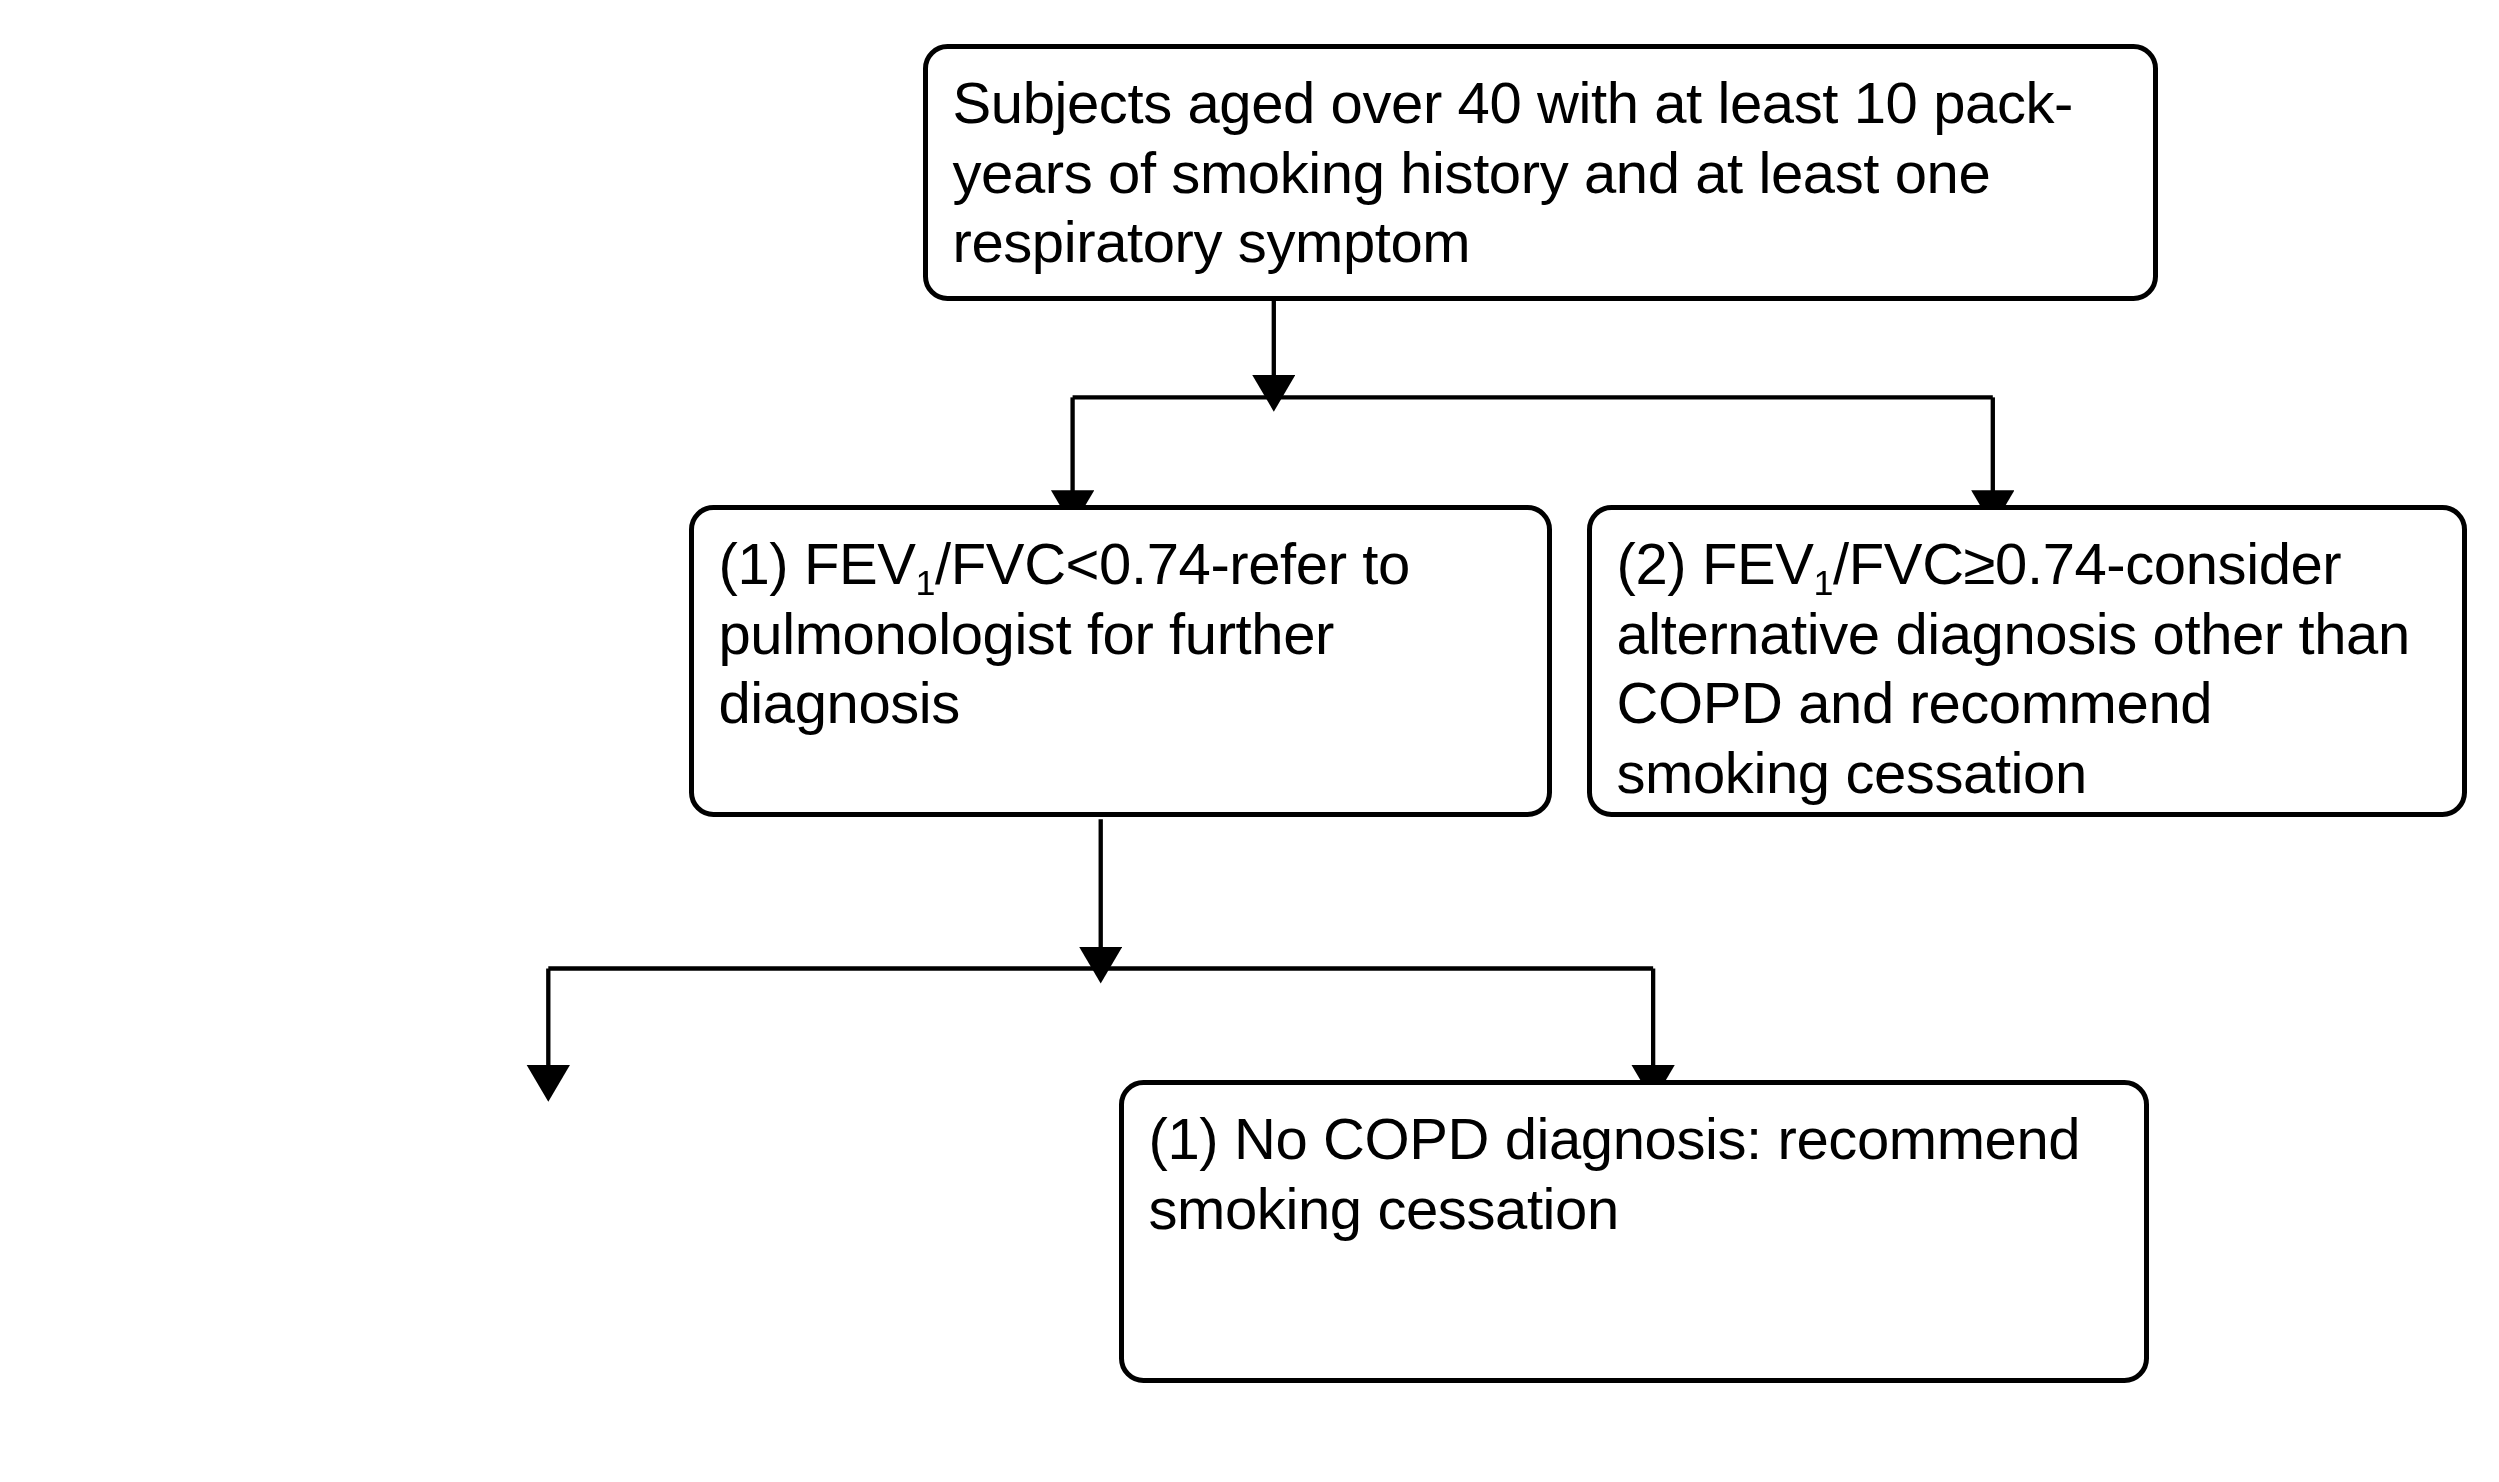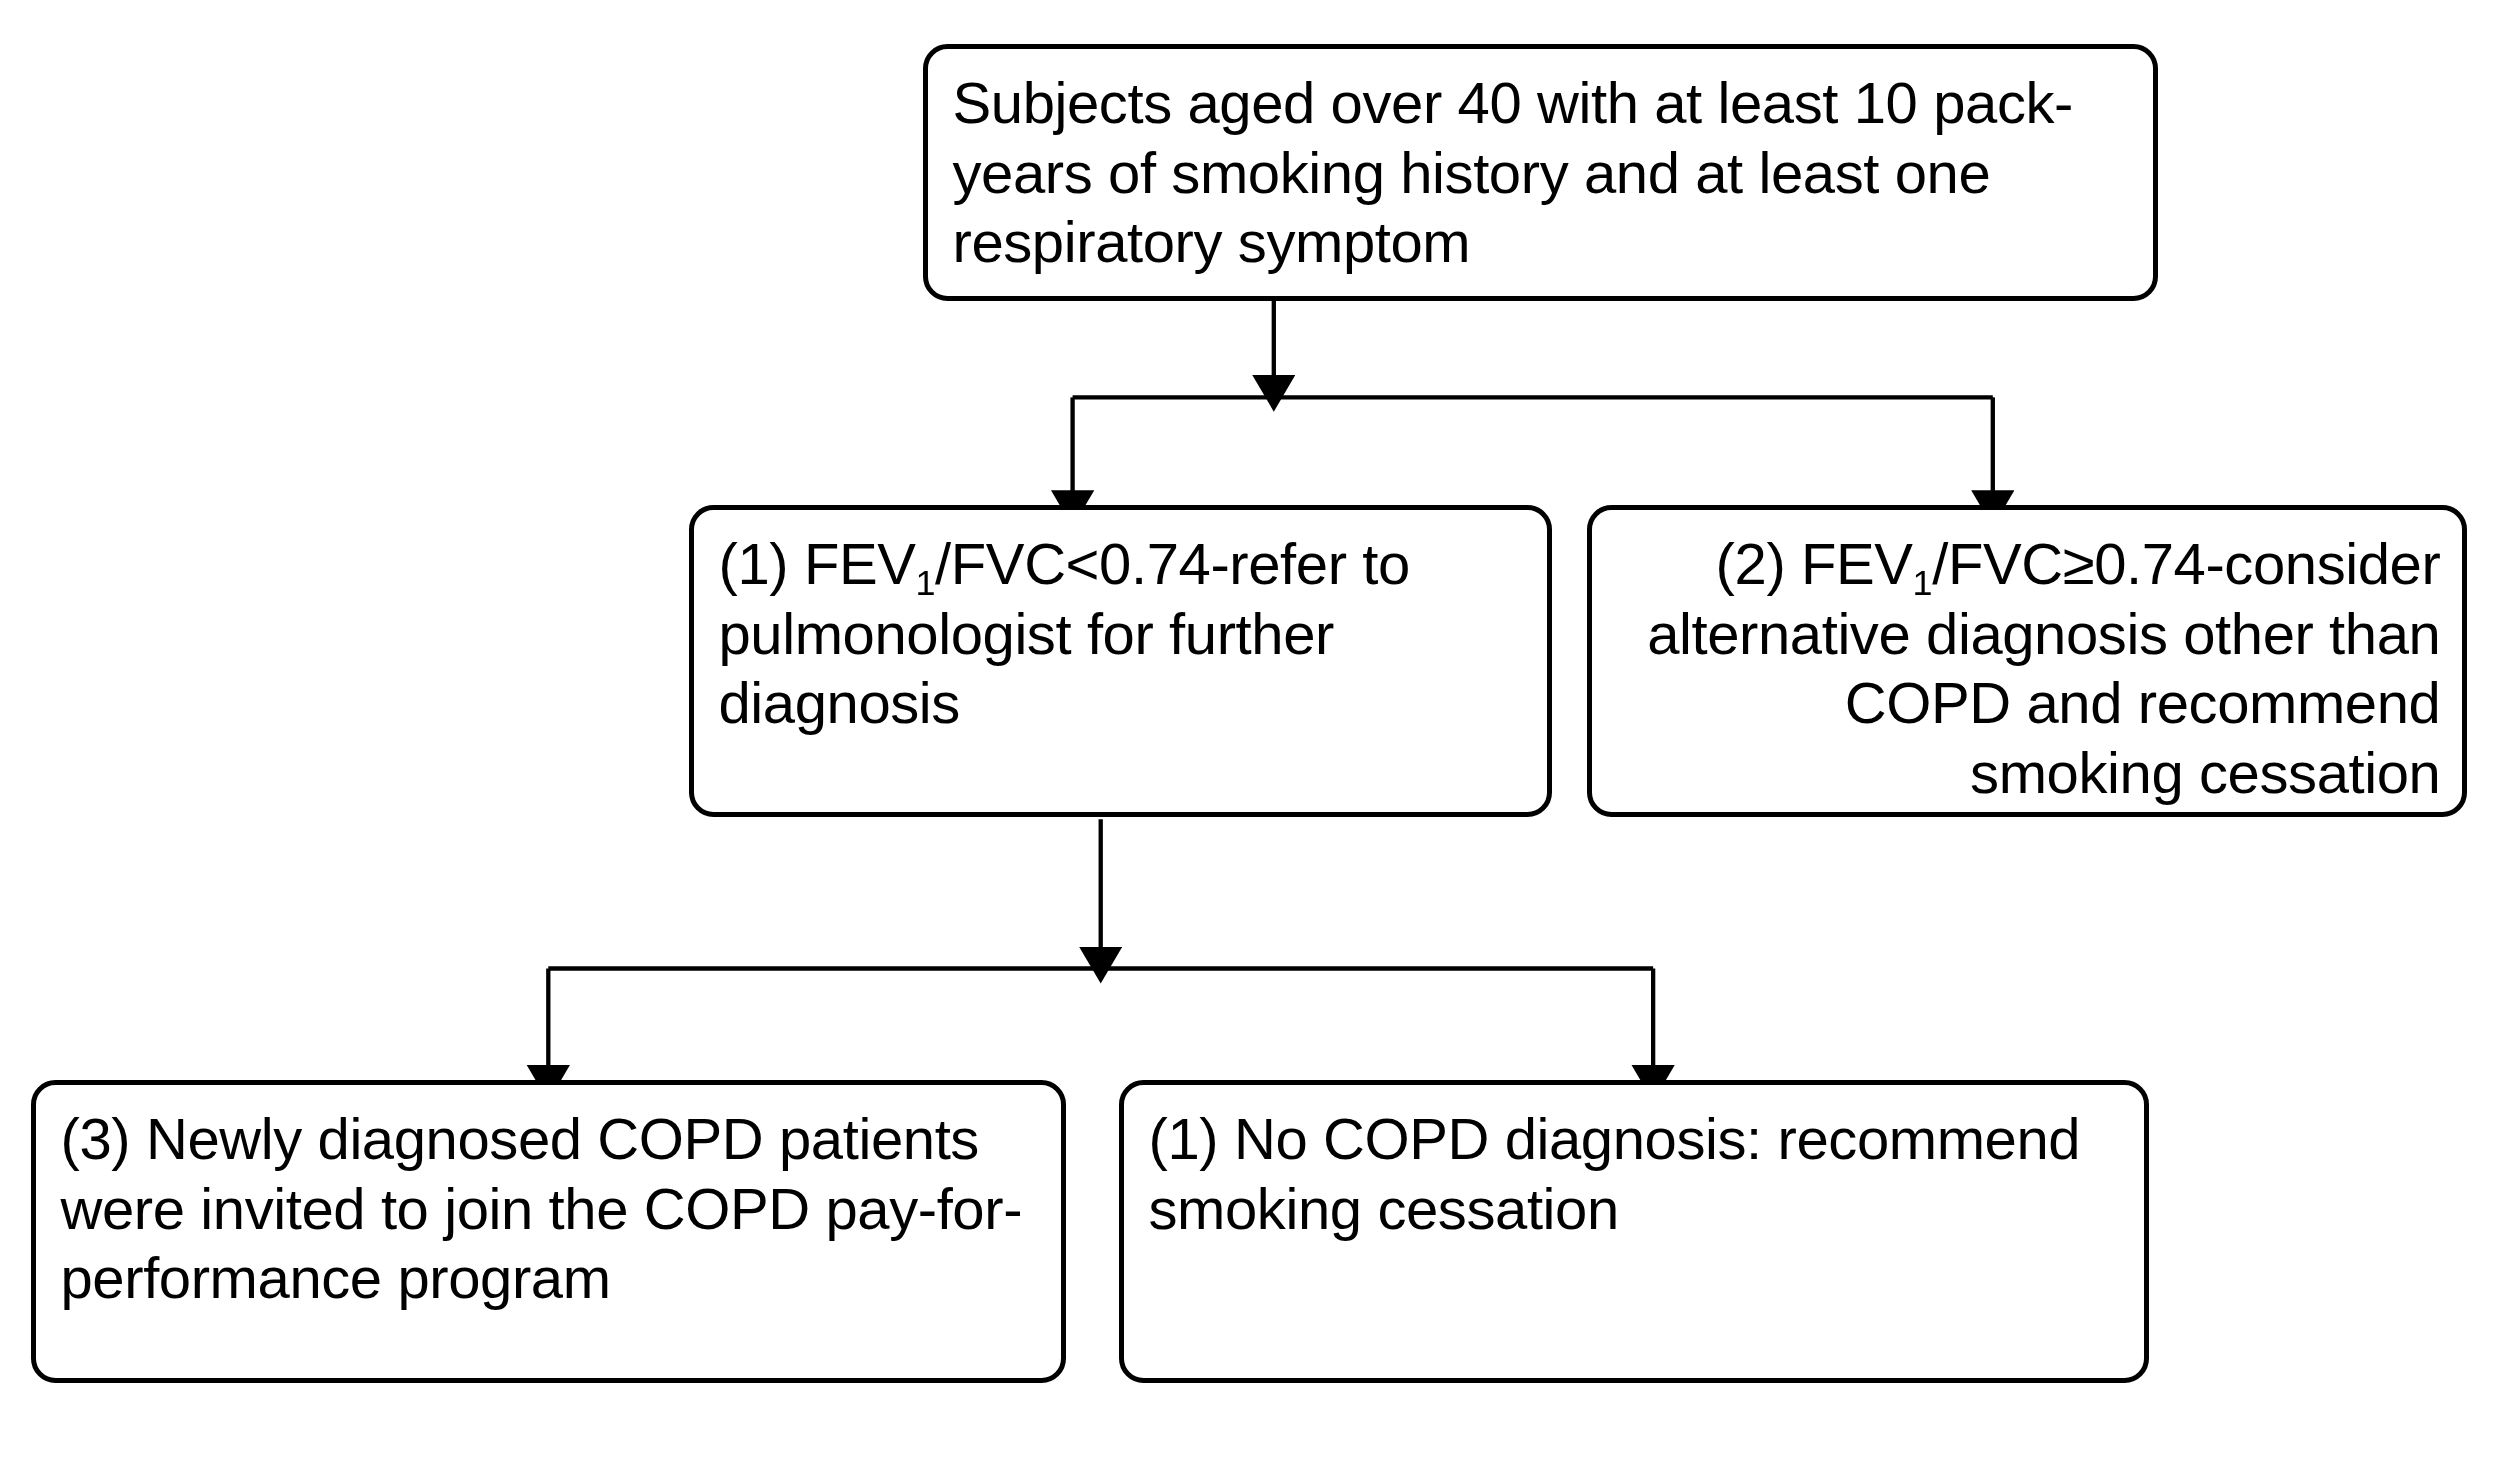--- a/index.html
+++ b/index.html
@@ -44,21 +44,21 @@
   }
   .node sub {
     font-size: 0.62em;
     line-height: 0;
     vertical-align: -0.30em;
   }
 
   
   #node-top   { left: 923px; top:   44px; width: 1235px; height: 257px; }
   #node-1     { left:  689px; top:  505px; width: 863px; height: 312px; }
-  #node-2     { left: 1587px; top:  505px; width: 880px; height: 312px; text-align: right; }
+  #node-2     { left: 1587px; top:  505px; width: 880px; height: 312px; }
   #node-3     { left:   31px; top: 1080px; width: 1035px; height: 303px; }
   #node-4     { left: 1119px; top: 1080px; width: 1030px; height: 303px; }
 </style>
 </head>
 <body>
 
 <div id="stage">
 
   <svg id="connectors" viewBox="0 0 3466 2055">
     <defs>
@@ -87,22 +87,19 @@
   </div>
 
   <div class="node" id="node-1">
     <span class="txt"><span>(1) FEV</span><sub>1</sub><span>/FVC&lt;0.74-refer to pulmonologist for further diagnosis</span></span>
   </div>
 
   <div class="node" id="node-2">
     <span class="txt"><span>(2) FEV</span><sub>1</sub><span>/FVC≥0.74-consider alternative diagnosis other than COPD and recommend smoking cessation</span></span>
   </div>
 
-  <div class="node" id="node-3">
-    <span class="txt">(3) Newly diagnosed COPD patients were invited to join the COPD pay-for-performance program</span>
-  </div>
 
   <div class="node" id="node-4">
     <span class="txt">(1) No COPD diagnosis: recommend smoking cessation</span>
   </div>
 
 </div>
 
 
 </body></html>

